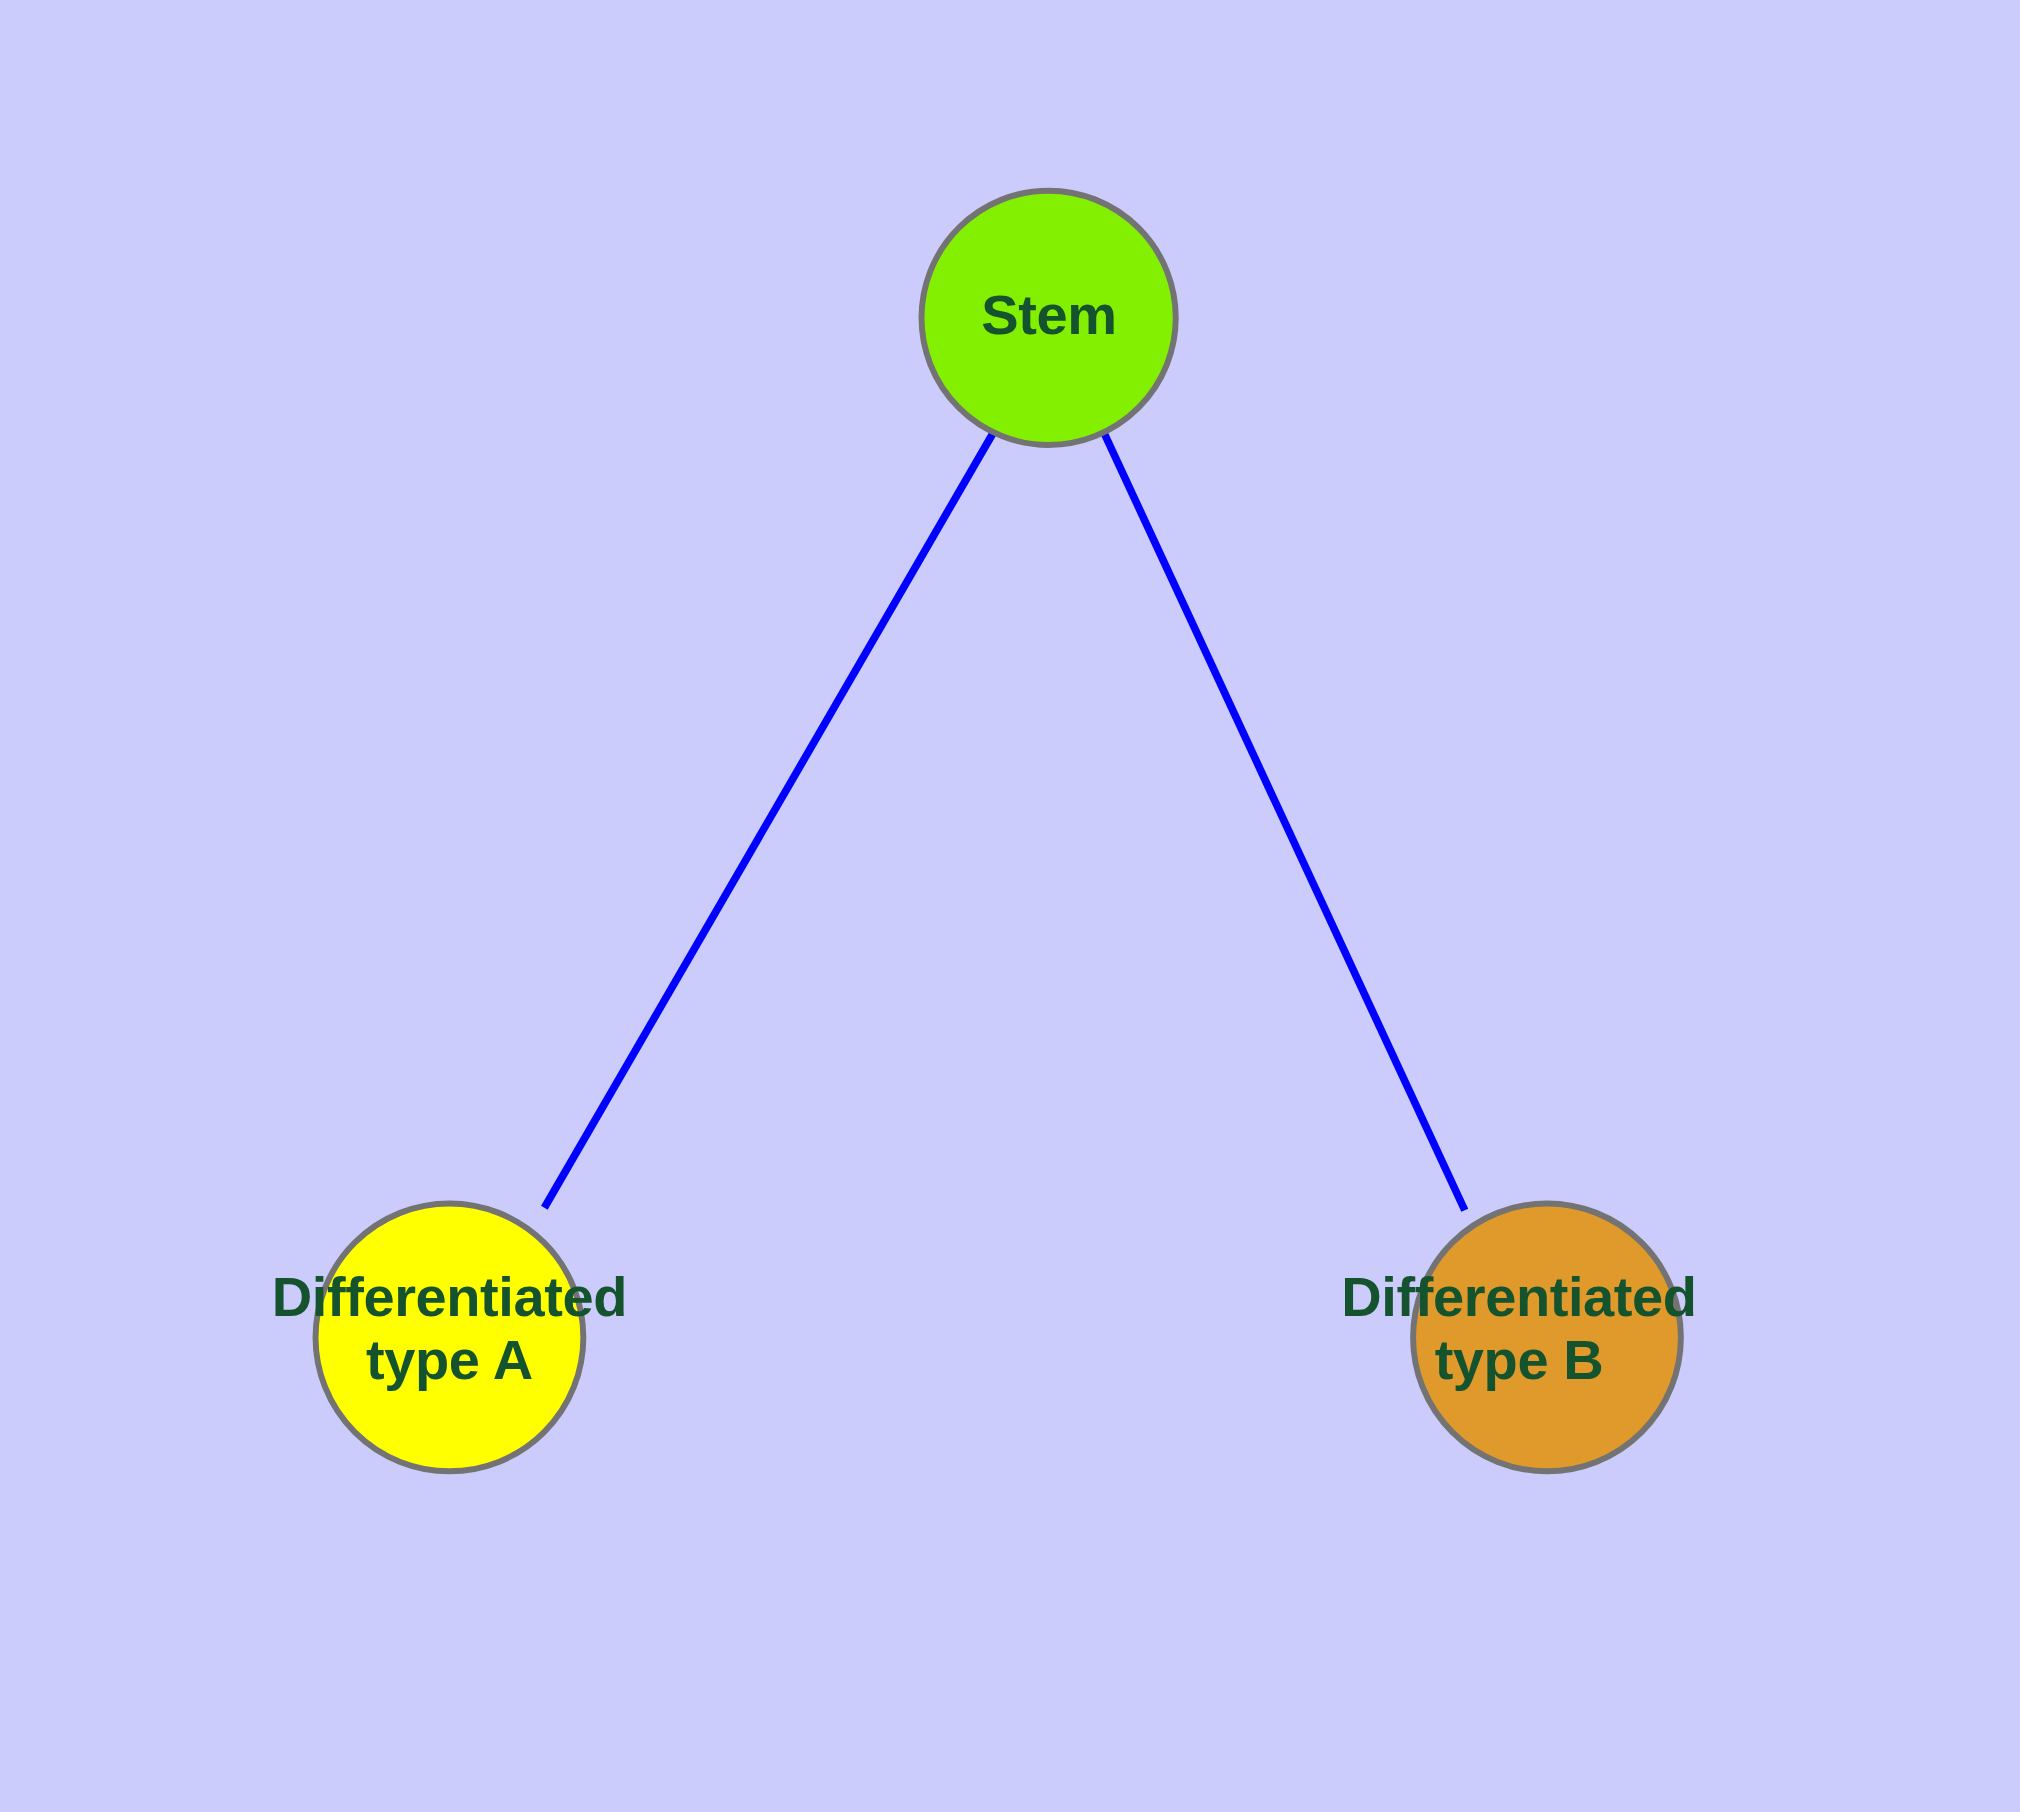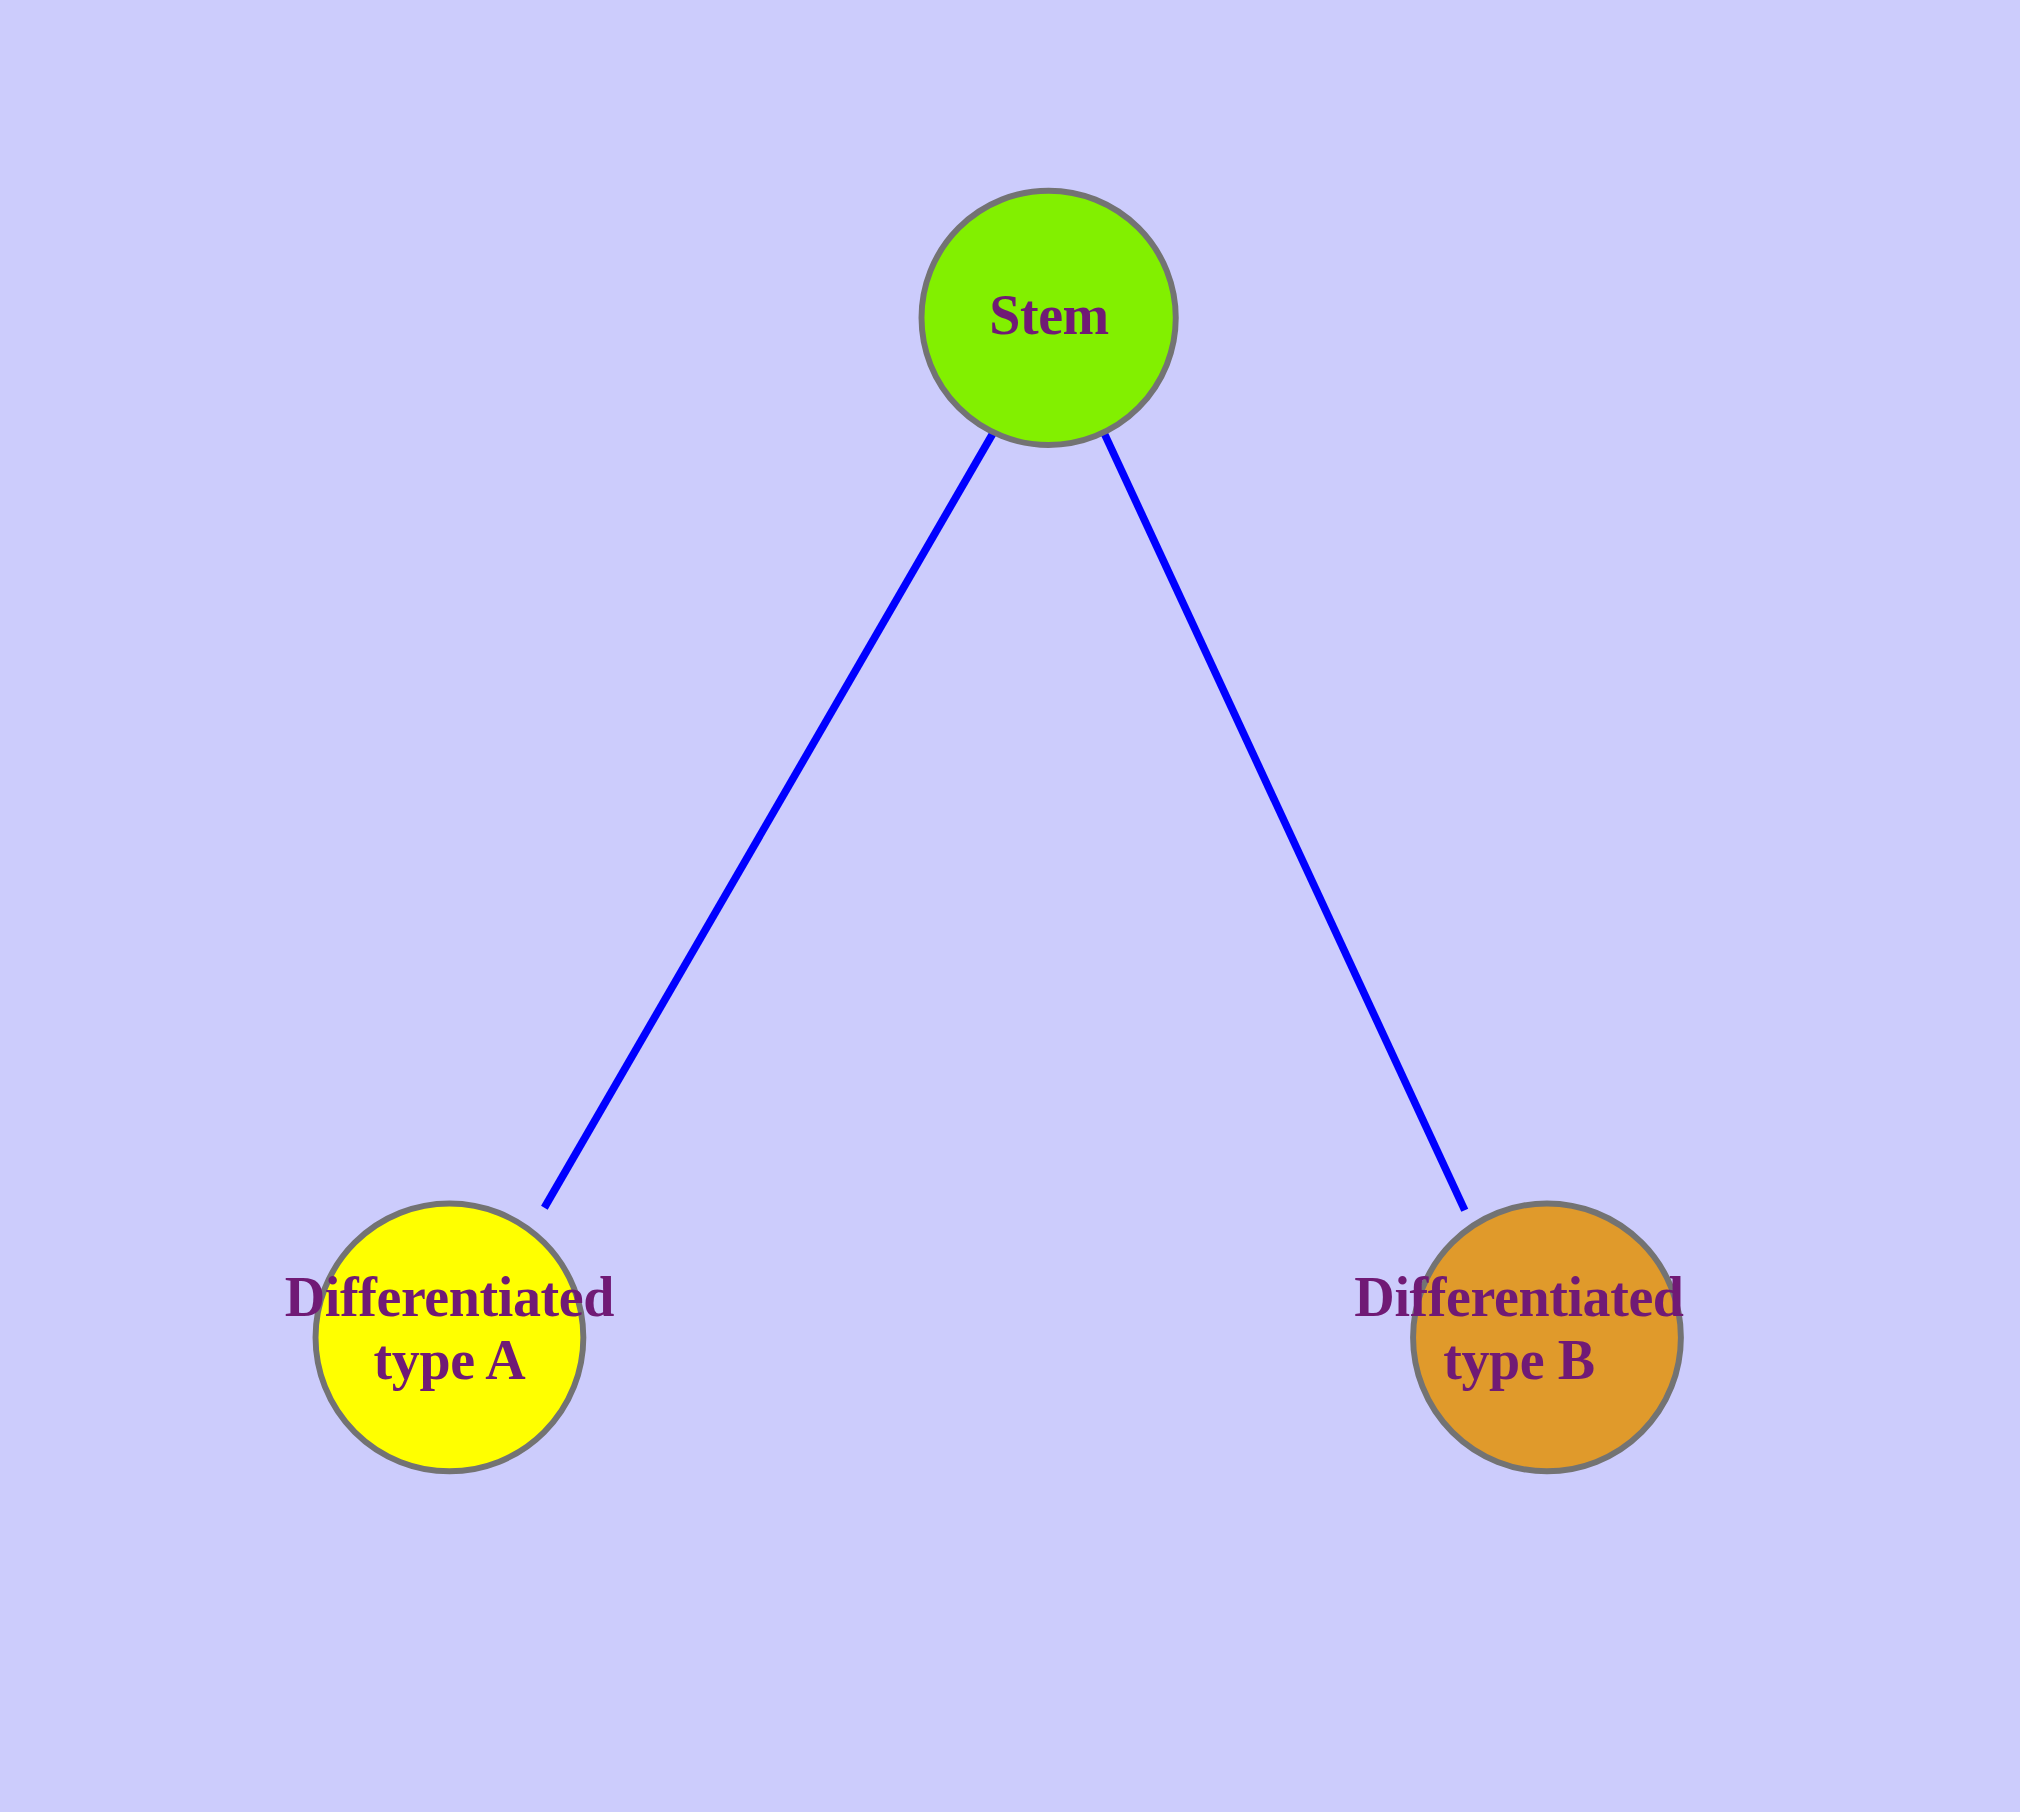--- a/index.html
+++ b/index.html
@@ -18,23 +18,23 @@
   #graph-svg {
     position: absolute;
     left: 0;
     top: 0;
     width: 2021px;
     height: 1812px;
   }
   .node-label {
     position: absolute;
     text-align: center;
-    font-family: Liberation Serif, serif;
+    font-family: Liberation Sans, sans-serif;
     font-weight: bold;
-    color: #701a75;
+    color: #14532d;
     white-space: pre;
     line-height: 1.12;
     pointer-events: none;
     letter-spacing: -0.4px;
   }
   #label-stem {
     font-size: 56px;
     left: 625px;
     top: 284px;
     width: 848px;

